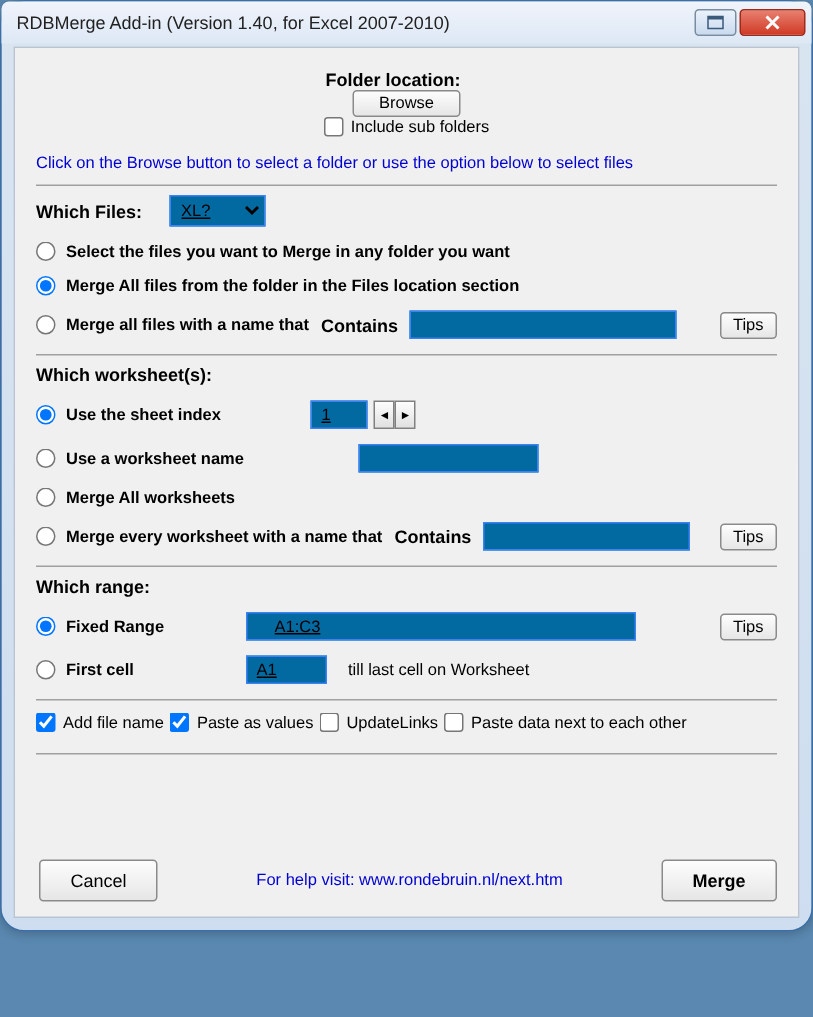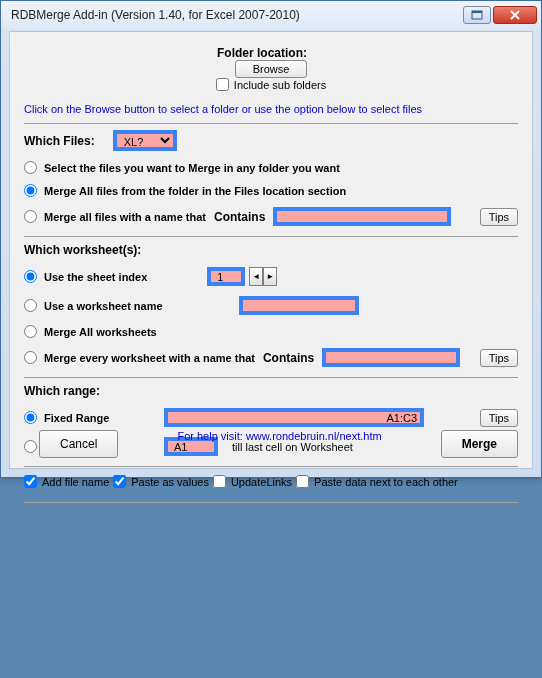--- a/index.html
+++ b/index.html
@@ -8,24 +8,24 @@
     padding: 0;
     background: #5a88b0;
     font-family: "Segoe UI", Tahoma, sans-serif;
     font-size: 11px;
     width: 542px;
     height: 678px;
     overflow: hidden;
   }
   .window {
     width: 542px;
-    height: 478px;
+    height: 621px;
     background: linear-gradient(#e8f0f8, #d8e4f0 20px, #cedef0);
     border: 1px solid #3a6ea5;
-    border-radius: 0;
+    border-radius: 16px;
     box-shadow: 0 0 8px rgba(0,0,0,0.3);
     position: relative;
   }
   .titlebar {
     height: 28px;
     display: flex;
     align-items: center;
     padding: 0 4px 0 10px;
     background: linear-gradient(#f0f4fb, #dde8f5);
     border-top-left-radius: 5px;
@@ -78,22 +78,22 @@
     padding: 2px 8px;
     font-family: inherit;
     font-size: 11px;
     cursor: pointer;
   }
   .btn.big { padding: 6px 20px; font-size: 12px; }
   .link { color: #0000d0; text-decoration: none; }
   input[type=text], select {
     font-family: inherit;
     font-size: 11px;
-    border: 4px solid #3b82f6;
-    background: #fca5a5;
+    border: 1px solid #3b82f6;
+    background: #0369a1;
     padding: 1px 3px;
     height: 19px;
     text-decoration: underline;
   }
   select { height: 21px; }
   input[type=radio], input[type=checkbox] { margin: 0 5px 0 0; vertical-align: middle; }
   label { display: inline-flex; align-items: center; }
   .opt-row { margin: 10px 0; display: flex; align-items: center; }
   .opt-row .label { margin-left: 2px; font-weight: bold; }
   .tips { margin-left: auto; }
@@ -102,22 +102,22 @@
   }
   .stepper button {
     width: 14px; height: 19px; padding:0;
     border: 1px solid #808080;
     background: linear-gradient(#fdfdfd,#e0e0e0);
     font-size: 8px; line-height: 1;
     cursor: pointer;
   }
   .footer {
     position: absolute;
-    left: 29px; right: 14px; bottom: 10px;
-    display: flex; 
+    left: 16px; right: 14px; bottom: 10px;
+    display: flex; align-items: center;
   }
   .footer .help-link { flex:1; text-align:center; }
   .gap { display:inline-block; }
 </style>
 </head>
 <body>
 
 <div class="window">
   <div class="titlebar">
     <span class="title">RDBMerge Add-in (Version 1.40, for Excel 2007-2010)</span>
@@ -227,21 +227,21 @@
 
     <div class="row" style="margin-top:4px;">
       <span class="section-label">Which range:</span>
     </div>
 
     <div class="opt-row">
       <label style="width:140px;">
         <input type="radio" name="range" checked="" style="">
         <span class="label">Fixed Range</span>
       </label>
-      <input type="text" style="width: 260px; padding-left: 4px; text-align: right;" value="A1:C3">
+      <input type="text" style="width: 260px; padding-left: 18px;" value="A1:C3">
       <button class="btn tips">Tips</button>
     </div>
     <div class="opt-row">
       <label style="width:140px;">
         <input type="radio" name="range" style="">
         <span class="label">First cell</span>
       </label>
       <input type="text" style="width: 54px; padding-left: 6px;" value="A1">
       <span style="margin-left:14px;">till last cell on Worksheet</span>
     </div>

